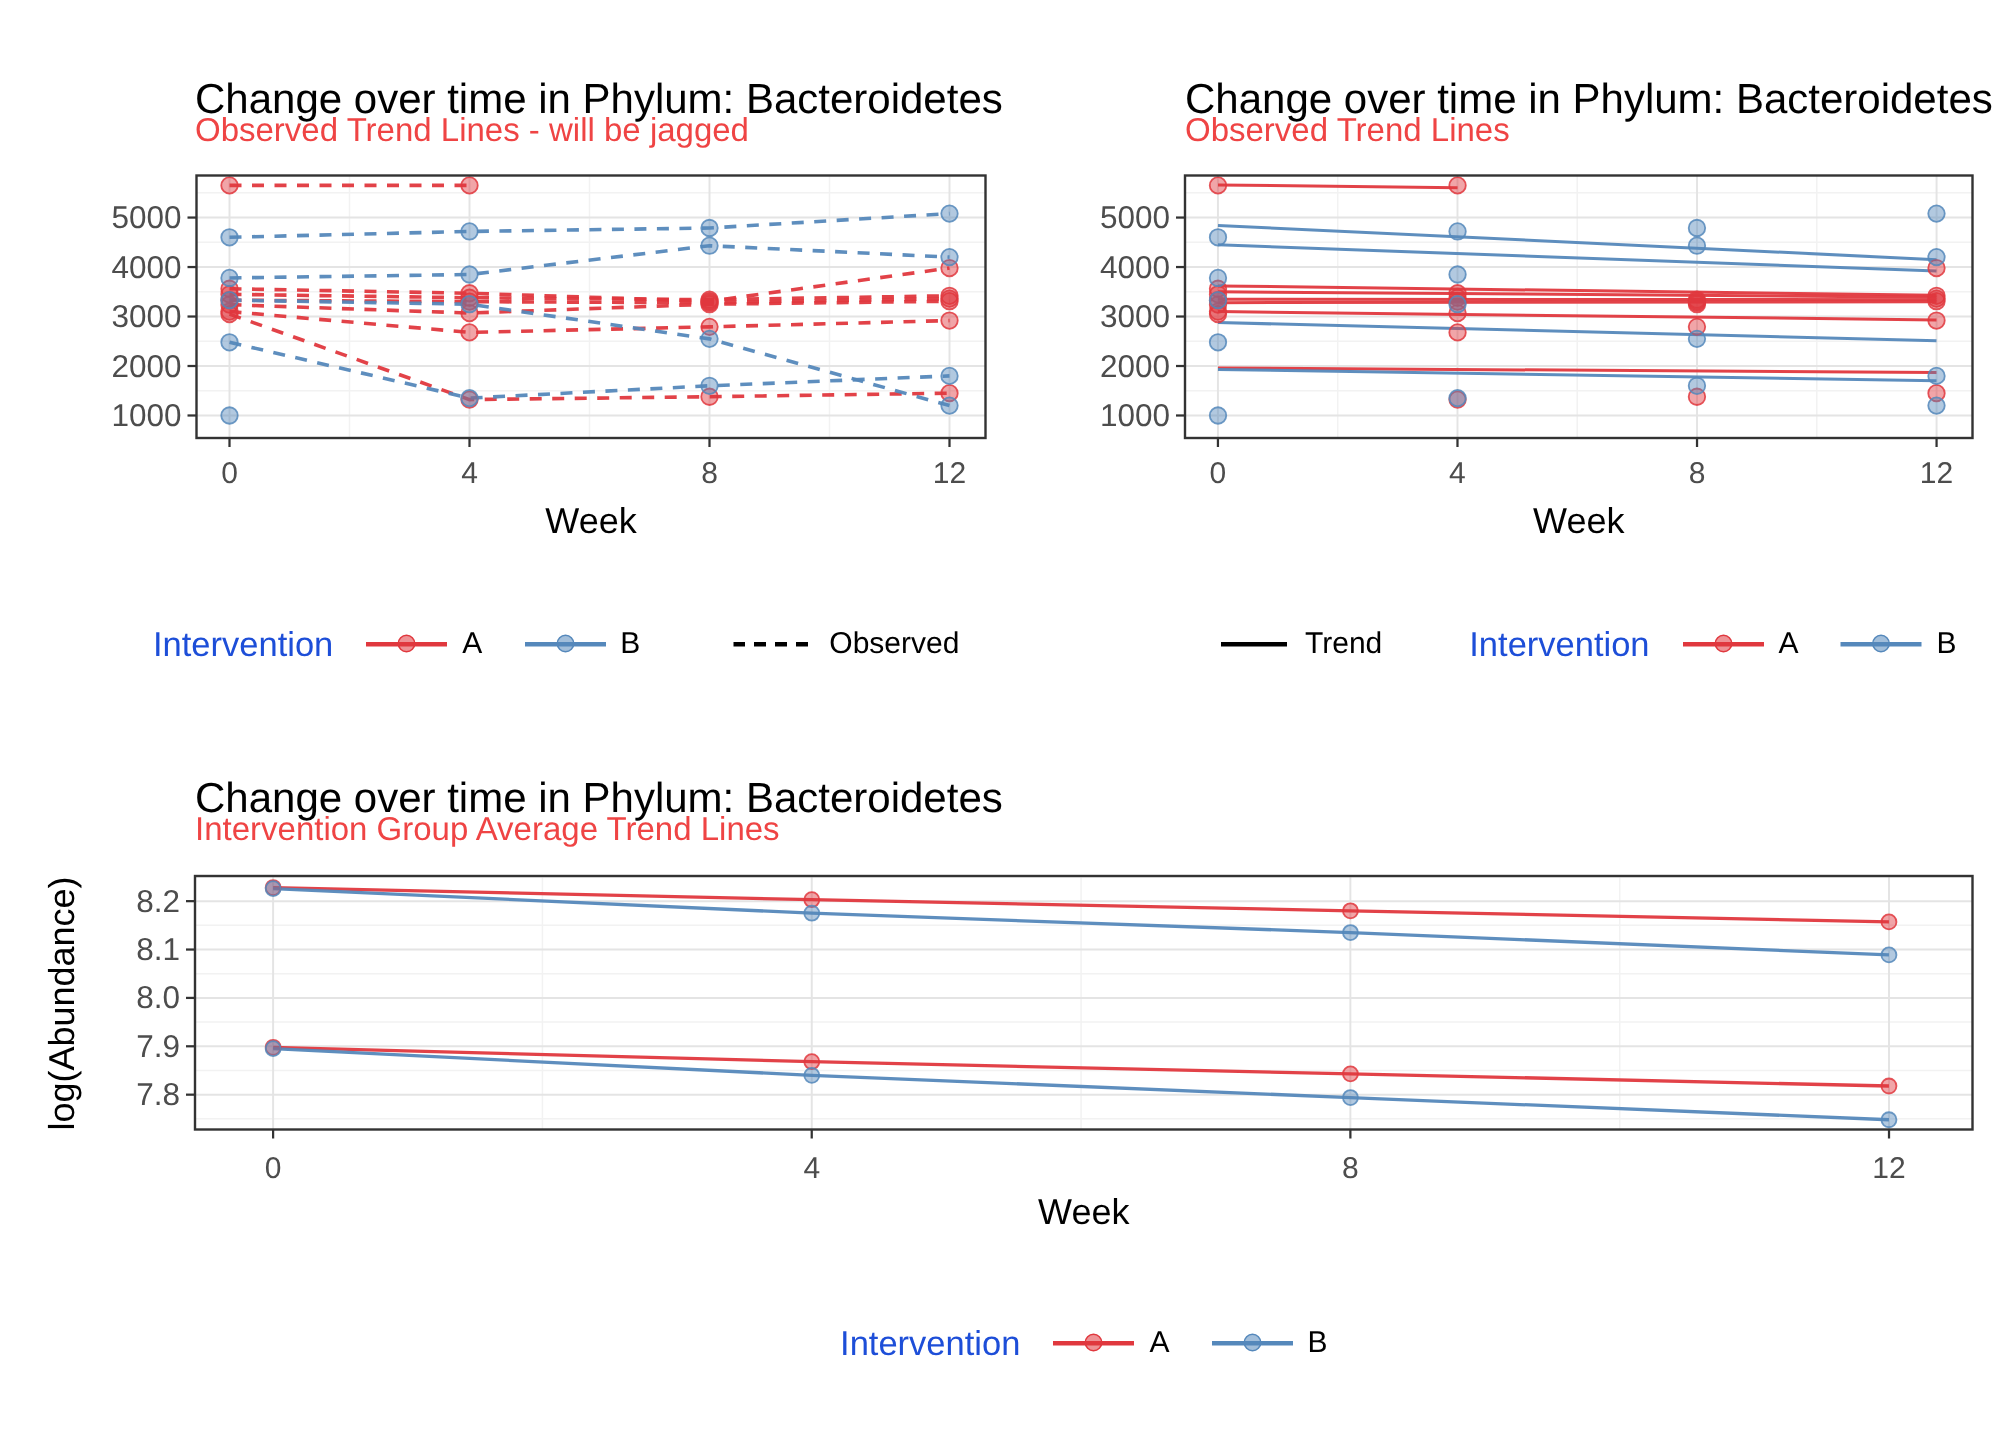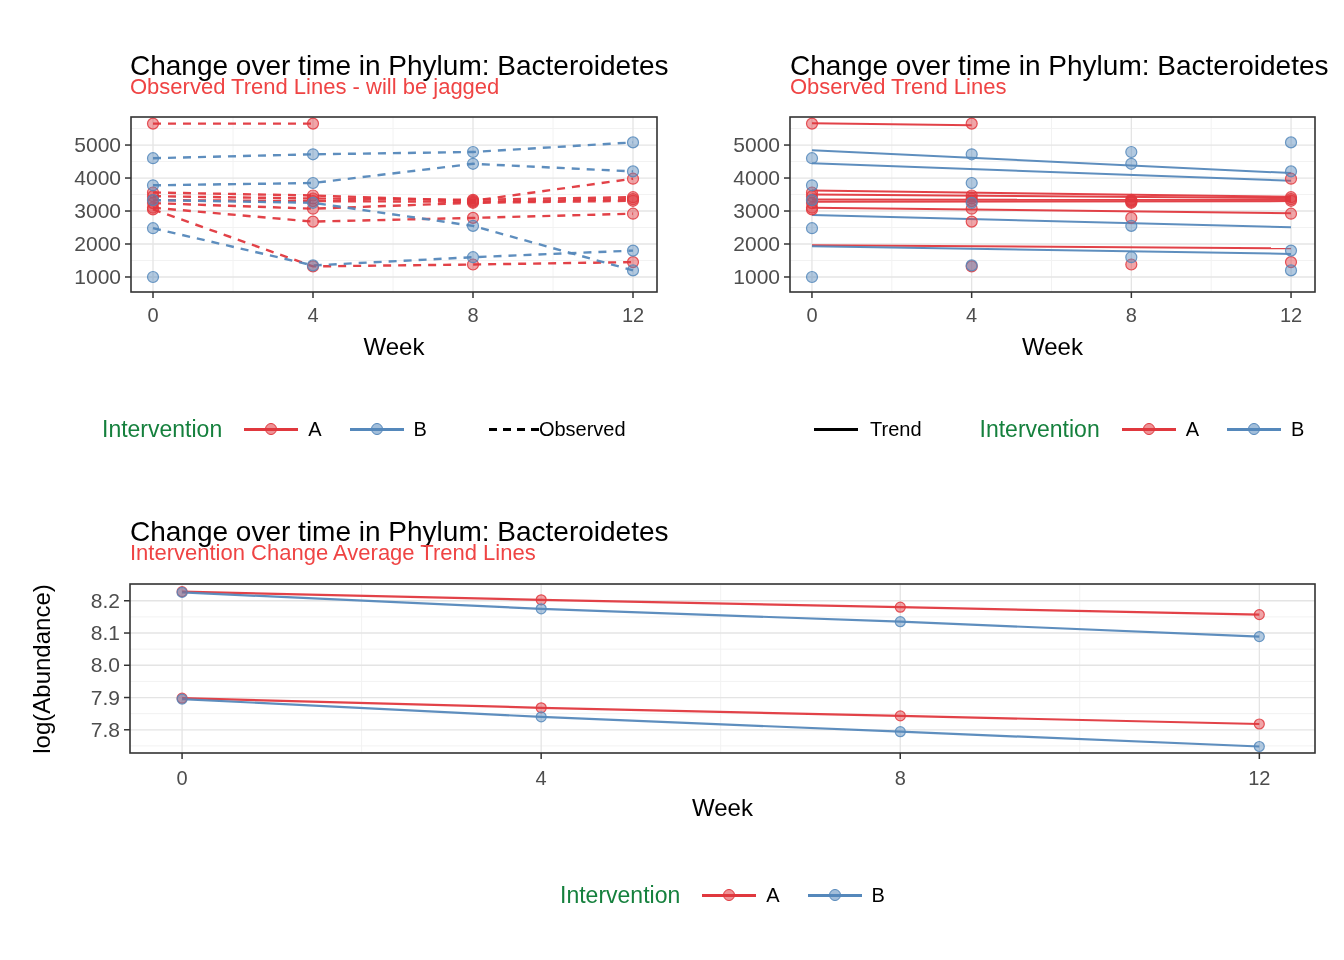--- a/index.html
+++ b/index.html
@@ -9,32 +9,32 @@
   #card-observed{left:0;top:0;width:672px;height:470px;}
   #card-predicted{left:672px;top:0;width:672px;height:470px;}
   #card-average{left:0;top:470px;width:1344px;height:490px;}
   .chart-title{position:absolute;font-size:28px;line-height:32px;color:#000;
                white-space:nowrap;overflow:hidden;right:0;margin-top:24px;}
   .chart-subtitle{position:absolute;font-size:22px;line-height:26px;color:#ef4444;
                   white-space:nowrap;overflow:hidden;right:0;}
   svg.plot{position:absolute;left:0;display:block;}
   .legend-row{position:absolute;display:flex;align-items:center;overflow:hidden;
               white-space:nowrap;}
-  .lg-title{font-size:23px;color:#15803d;flex:0 0 auto;}
+  .lg-title{font-size:23px;color:#1d4ed8;flex:0 0 auto;}
   .lg-label{font-size:20px;color:#000;flex:0 0 auto;}
   .key{position:relative;width:54px;height:22px;flex:0 0 auto;}
   .key .kline{position:absolute;left:0;right:0;top:9.5px;height:3px;}
   .key .kdot{position:absolute;left:50%;top:50%;width:12px;height:12px;
              border-radius:50%;transform:translate(-50%,-50%);box-sizing:border-box;}
   .key-dashed{width:50px;height:3px;flex:0 0 auto;
               background:repeating-linear-gradient(90deg,#000 0 8px,transparent 8px 14px);}
   .key-solid{width:44px;height:3px;background:#000;flex:0 0 auto;}
   .ylab{position:absolute;font-size:24px;color:#000;white-space:nowrap;
         transform:rotate(-90deg);transform-origin:center center;text-align:center;}
-  .ml10{margin-left:10px}.ml12{margin-left:12px}.ml14{margin-left:0}
+  .ml10{margin-left:10px}.ml12{margin-left:12px}.ml14{margin-left:14px}
   .ml22{margin-left:22px}.ml28{margin-left:28px}.ml58{margin-left:58px}.ml62{margin-left:62px}
 </style>
 </head>
 <body>
 
 <div id="figure">
 
   <div class="card" id="card-observed">
     <div class="chart-title" style="left:130px;top:26px;">Change over time in Phylum: Bacteroidetes</div>
     <div class="chart-subtitle" style="left:130px;top:74px;">Observed Trend Lines - will be jagged</div>
@@ -258,21 +258,21 @@
       <span class="key ml28">
         <span class="kline kline-b" style="background: rgb(85, 136, 187);"></span>
         <span class="kdot kdot-b" style="background: rgba(85, 136, 187, 0.55); border: 1.5px solid rgb(85, 136, 187);"></span>
       </span>
       <span class="lg-label ml10">B</span>
     </div>
   </div>
 
   <div class="card" id="card-average">
     <div class="chart-title" style="left:130px;top:22px;">Change over time in Phylum: Bacteroidetes</div>
-    <div class="chart-subtitle" style="left:130px;top:70px;">Intervention Change Average Trend Lines</div>
+    <div class="chart-subtitle" style="left:130px;top:70px;">Intervention Group Average Trend Lines</div>
     <div class="ylab" style="left:-108px;top:184px;width:300px;height:30px;line-height:30px;">log(Abundance)</div>
     <svg class="plot" id="plot3" width="1344" height="360" style="top:0;">
         <rect x="130" y="114" width="1185" height="169" fill="#FFFFFF"></rect>
         <line x1="361.6136363636364" x2="361.6136363636364" y1="114" y2="283" stroke="#F2F2F2" stroke-width="1"></line>
         <line x1="720.7045454545455" x2="720.7045454545455" y1="114" y2="283" stroke="#F2F2F2" stroke-width="1"></line>
         <line x1="1079.7954545454545" x2="1079.7954545454545" y1="114" y2="283" stroke="#F2F2F2" stroke-width="1"></line>
         <line x1="130" x2="1315" y1="275.9045801526717" y2="275.9045801526717" stroke="#F2F2F2" stroke-width="1"></line>
         <line x1="130" x2="1315" y1="243.6526717557253" y2="243.6526717557253" stroke="#F2F2F2" stroke-width="1"></line>
         <line x1="130" x2="1315" y1="211.40076335877862" y2="211.40076335877862" stroke="#F2F2F2" stroke-width="1"></line>
         <line x1="130" x2="1315" y1="179.14885496183194" y2="179.14885496183194" stroke="#F2F2F2" stroke-width="1"></line>

